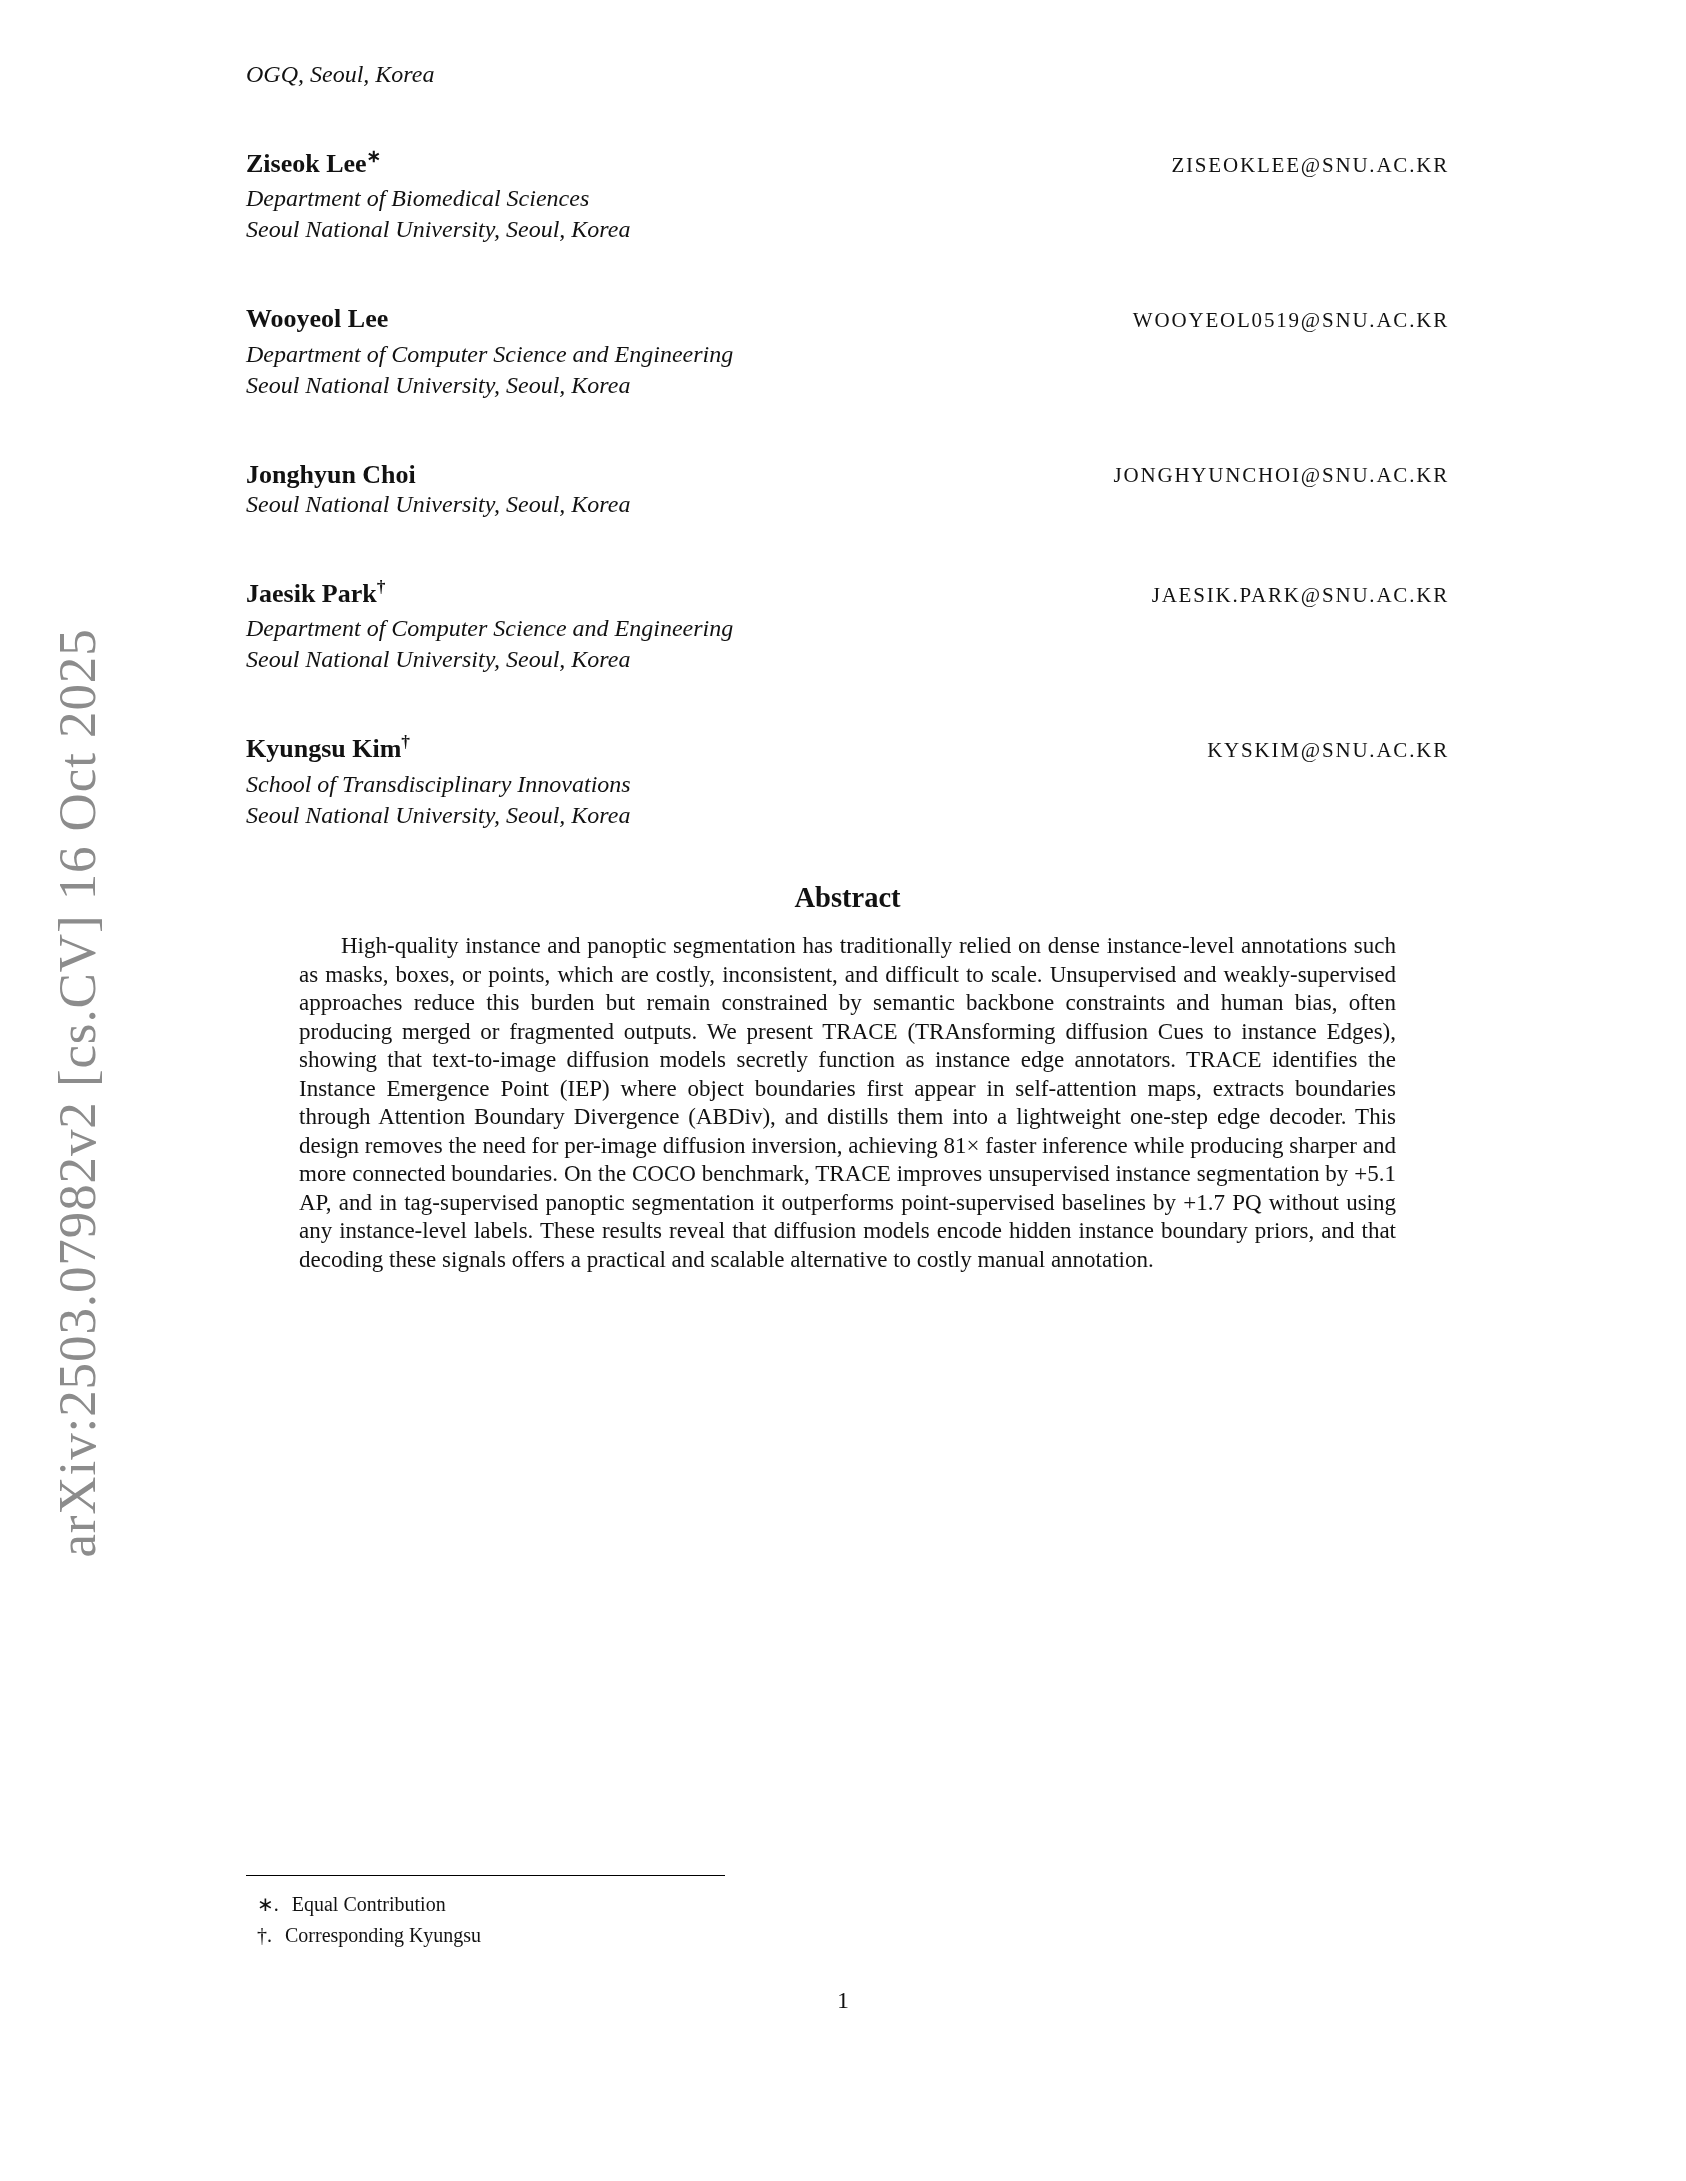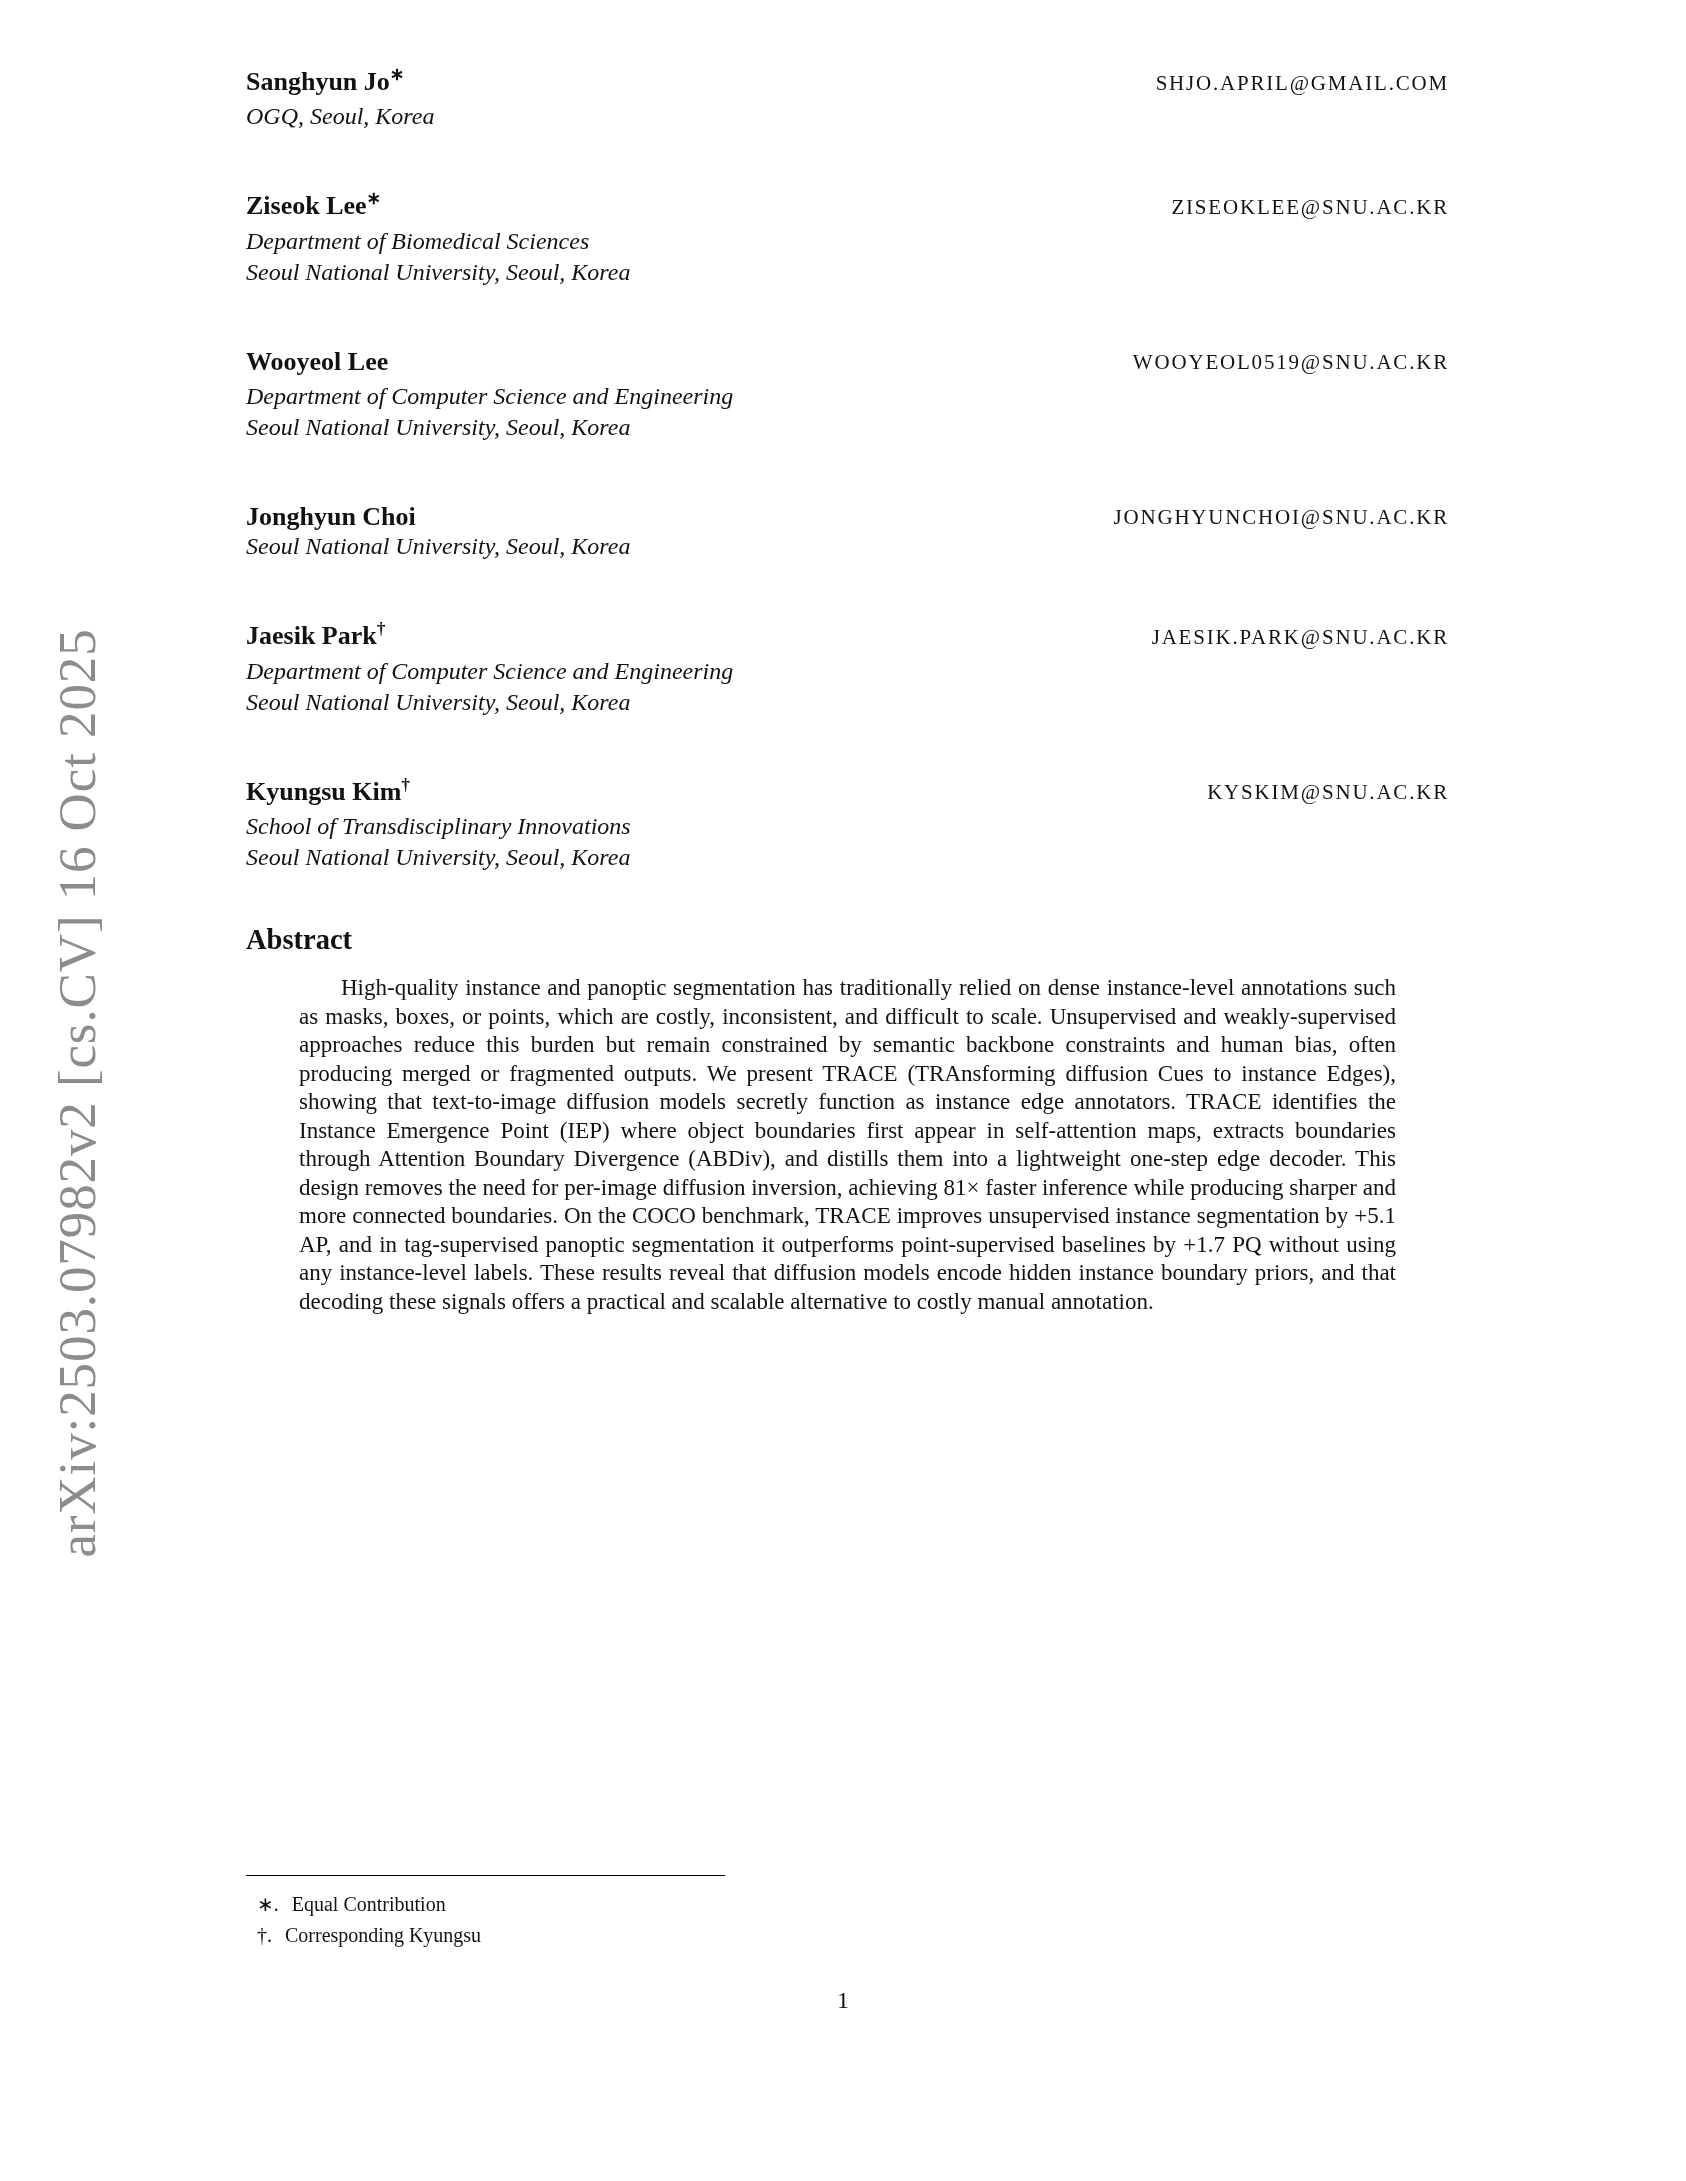--- a/index.html
+++ b/index.html
@@ -53,20 +53,21 @@
     text-transform: uppercase;
   }
   .affiliation {
     font-style: italic;
     font-size: 24px;
     line-height: 31px;
   }
   .affiliation-first { margin-top: 4.6px; }
   .abstract-heading {
     margin-top: 44px;
+    text-align: center;
     font-weight: bold;
     font-size: 28.5px;
   }
   .abstract-body {
     margin-top: 18.4px;
     padding: 0 53px;
     font-size: 23px;
     line-height: 28.5px;
     text-align: justify;
     text-indent: 42px;
@@ -100,24 +101,20 @@
 <div class="page">
 
   <div class="watermark">arXiv:2503.07982v2 [cs.CV] 16 Oct 2025</div>
 
   <div class="content">
 
 
     <div class="authors">
 
       <div class="author-block">
-        <div class="author-line">
-          <span class="author-name"><span>Sanghyun Jo</span><sup>∗</sup></span>
-          <span class="author-email">shjo.april@gmail.com</span>
-        </div>
         <div class="affiliation affiliation-first">OGQ, Seoul, Korea</div>
       </div>
 
       <div class="author-block">
         <div class="author-line">
           <span class="author-name"><span>Ziseok Lee</span><sup>∗</sup></span>
           <span class="author-email">ziseoklee@snu.ac.kr</span>
         </div>
         <div class="affiliation affiliation-first">Department of Biomedical Sciences</div>
         <div class="affiliation">Seoul National University, Seoul, Korea</div>

